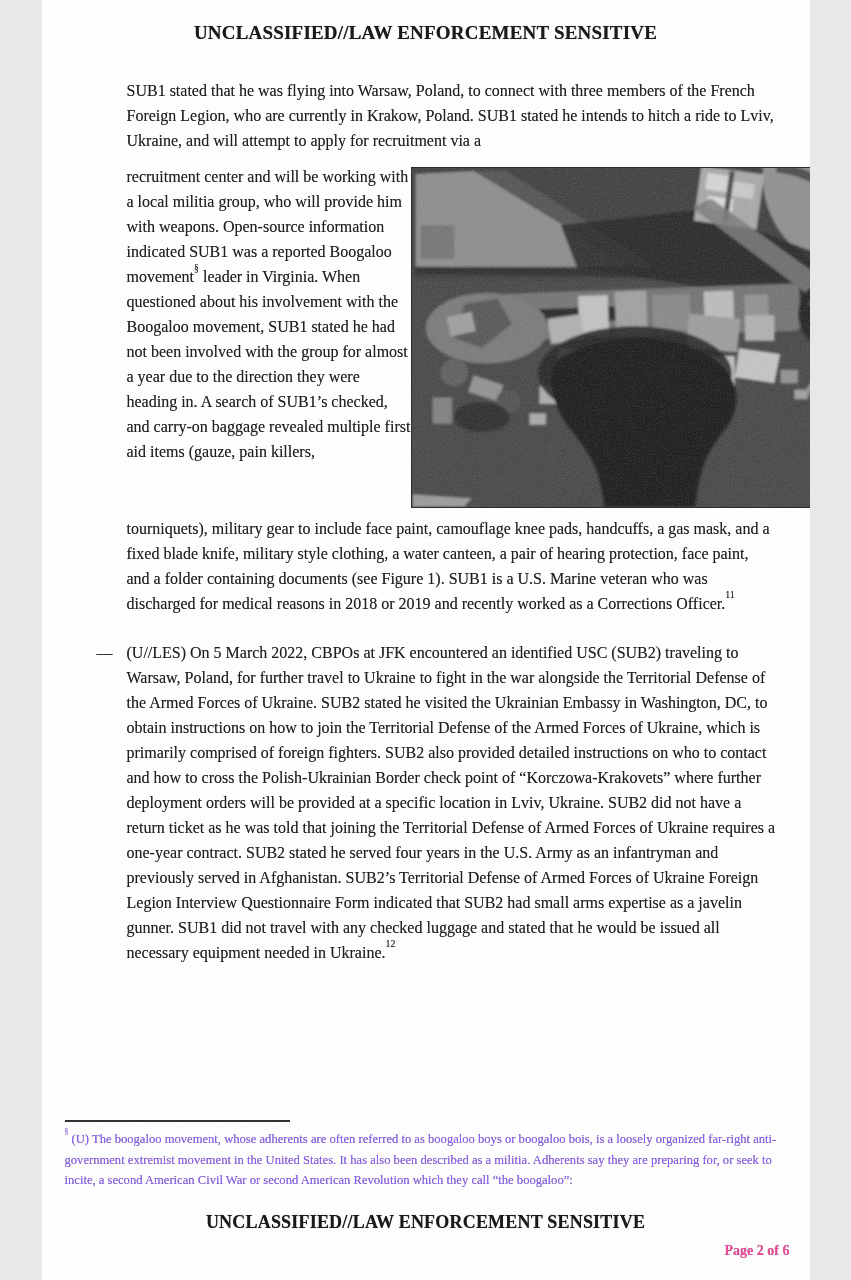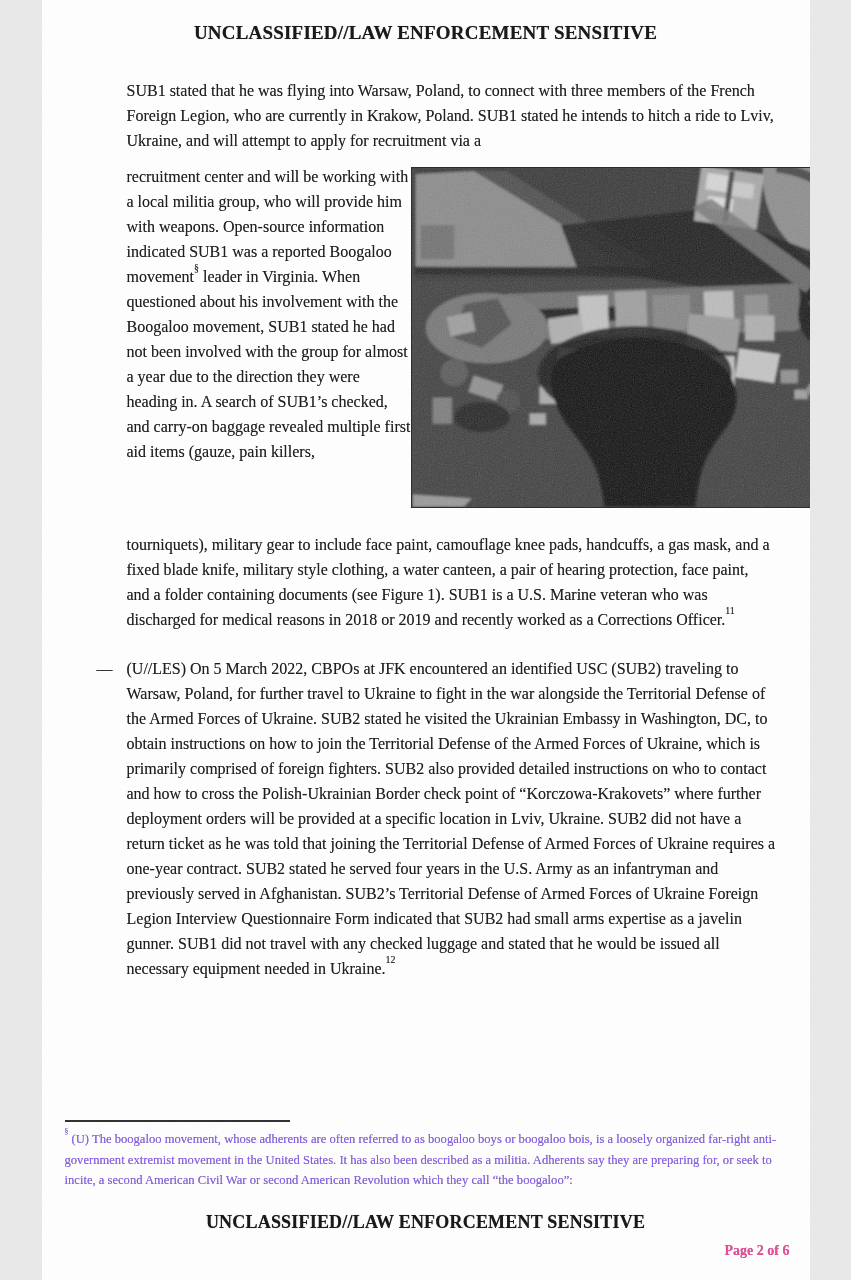--- a/index.html
+++ b/index.html
@@ -53,21 +53,21 @@
     line-height:0;
   }
   .figcaption{
     margin-top:5px;
     width:440px;
     font-size:13.5px;
     line-height:19px;
     color:#262626;
     text-shadow:0 0 .5px rgba(20,20,20,.5);
   }
-  .p1b{margin-top:24px;}
+  .p1b{margin-top:8px;}
   .bullet{
     display:flex;
     margin-top:24px;
   }
   .bullet .dash{
     flex:0 0 18px;
     margin-left:-30px;
     margin-right:12px;
     text-align:left;
   }

